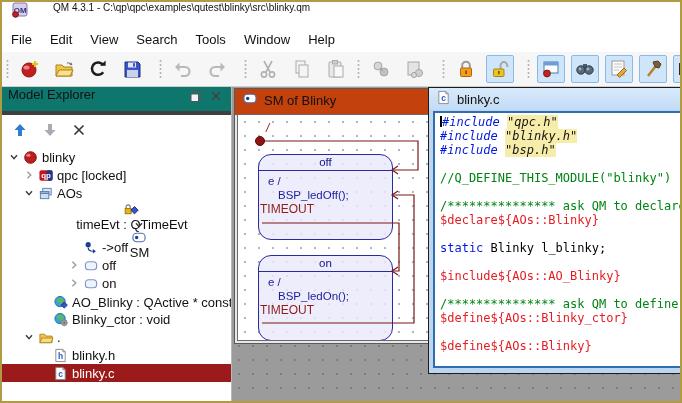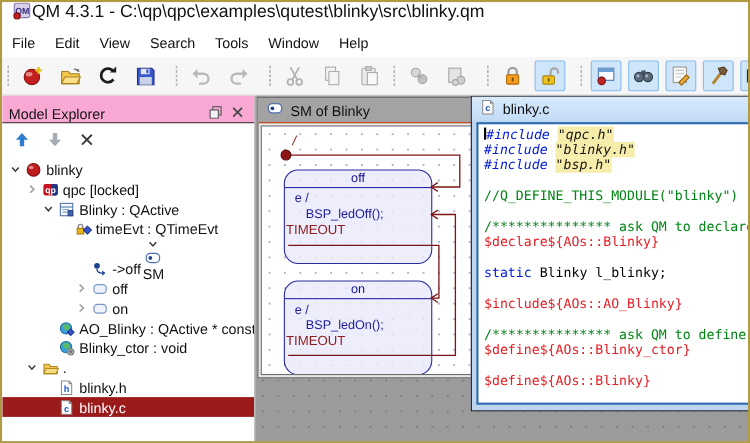--- a/index.html
+++ b/index.html
@@ -1,48 +1,48 @@
 <!DOCTYPE html>
 <html><head>
 <meta charset="utf-8">
 <style>
   html,body{margin:0;padding:0}
   body{width:682px;height:403px;box-sizing:border-box;border:2px solid #b09a42;overflow:hidden;
        background:#fff;font-family:"Liberation Sans",sans-serif;position:relative;font-size:13px;color:#111}
   .titlebar{height:28px;display:flex;align-items:flex-start;background:#fff;padding-left:9px}
-  .titlebar .ttl{margin-left:0;font-size:16px}
+  .titlebar .ttl{margin-left:24px;font-size:10px}
   .menubar{height:22px;display:flex;align-items:flex-start;background:#fff}
   .menu-item{padding:2px 9px;cursor:default}
   .toolbar{height:34px;background:#f6f6f6;border-bottom:1px solid #cfcfcf;display:flex;align-items:center}
   .tb-group{display:flex;align-items:center;position:relative;padding-left:11px;height:100%}
   .tb-group::before{content:"";position:absolute;left:4px;top:7px;bottom:7px;width:3px;
      background-image:radial-gradient(#b5b5b5 1px,transparent 1.1px);background-size:3px 4px}
   .tb-sep{width:1px;height:24px;background:#d2d2d2;margin:0 3px}
   .tb-btn{width:28px;height:28px;margin:0 3px;display:flex;align-items:center;justify-content:center;
      border:1px solid transparent;border-radius:2px;background:transparent;padding:0}
   .tb-btn.checked{background:#cfe6fa;border-color:#8abbe8}
   .main{display:flex;height:315px}
   
   .explorer{width:229px;min-width:229px;border-right:1px solid #b8b8b8;display:flex;flex-direction:column;background:#fff}
-  .dock-header{height:24px;background:#f9a8d4;border-bottom:1px solid #404040;display:flex;align-items:flex-end;padding:0 6px}
+  .dock-header{height:24px;background:#0f766e;border-bottom:4px solid #404040;display:flex;align-items:flex-start;padding:0 6px}
   .dock-title{flex:1;font-size:13px}
   .dock-btn{width:18px;height:18px;display:flex;align-items:center;justify-content:center;border:0;background:transparent;padding:0;margin-left:2px}
   .panel-tools{height:30px;display:flex;align-items:center;gap:14px;padding-left:10px}
   .pt-btn{border:0;background:transparent;padding:0;display:flex;align-items:center}
   .tree{flex:1;overflow:hidden;padding-top:3px}
   .trow{height:18px;display:flex;align-items:center;white-space:nowrap;cursor:default}
   .trow .lbl{margin-left:2px}
   .trow.selected{background:#9b1b1b;color:#fff}
   .arrow{width:14px;min-width:14px;display:inline-flex;justify-content:center}
   .ticon{width:19px;min-width:19px;display:inline-flex;justify-content:center}
   
   .mdi{flex:1;position:relative;overflow:hidden;background-color:#9b9b9b;
        background-image:radial-gradient(#7e7e7e 1px,transparent 1.2px);background-size:14px 14px}
   .sm-window{position:absolute;left:2px;top:1px;width:358px;height:254px;background:#e8e8e8;border:1px solid #5a5a5a;z-index:1}
-  .sm-title{height:22px;background:#a3a3a3;display:flex;align-items:center;padding:0 7px;border-bottom:1px solid #c2410c}
+  .sm-title{height:22px;background:#c2410c;display:flex;align-items:center;padding:0 7px;border-bottom:4px solid #c2410c}
   .sm-title .ttl{margin-left:6px}
   .sm-canvas{position:absolute;left:2px;top:25px;right:2px;bottom:2px;border:1px solid #6a6a6a;background-color:#fff;
        background-image:radial-gradient(#b3b3c3 1px,transparent 1.15px);background-size:14px 14px;overflow:hidden}
   .state{position:absolute;border:1.5px solid #2a2aa0;border-radius:13px;background:rgba(233,233,250,.82)}
   .state-title{height:15px;line-height:15px;text-align:center;font-size:11.5px;color:#14148c;border-bottom:1.5px solid #2a2aa0}
   .entry{font-size:11.5px;color:#1c1ca0;padding:4px 0 0 9px;line-height:13.5px}
   .entry .l2{padding-left:10px}
   .timeout{position:absolute;left:1px;top:47px;font-size:12px;color:#8e1c1c}
   .dg-svg{position:absolute;left:0;top:0;overflow:visible}
   
@@ -281,37 +281,36 @@
           </span>
           <span class="ticon">
             <svg width="16" height="15" viewBox="0 0 16 16">
               <rect x="1" y="2.5" width="14" height="11" rx="2" fill="#c41420"></rect>
               <rect x="8.5" y="2.5" width="6.5" height="11" rx="2" fill="#20388c"></rect>
               <text x="8" y="11" text-anchor="middle" font-size="8.5" font-weight="bold" fill="#fff" font-family="Liberation Sans,sans-serif">qp</text>
             </svg>
           </span>
           <span class="lbl">qpc [locked]</span>
         </div>
-        <div class="trow" style="padding-left: 35px;">
+        <div class="trow" style="padding-left: 20px;">
           <span class="arrow">
             <svg width="10" height="10" viewBox="0 0 10 10">
               <path d="M2 3.2L5 6.6 8 3.2" stroke="#3c3c3c" stroke-width="1.4" fill="none"></path>
             </svg>
           </span>
           <span class="ticon">
-            <svg width="15" height="15" viewBox="0 0 16 16">
-              <rect x="2" y="2" width="12" height="12" fill="#f4f8ff" stroke="#4a6fa8"></rect>
-              <path d="M2 5.5h12" stroke="#4a6fa8"></path>
-              <path d="M4 8h6M4 10.5h5" stroke="#8aa4c8"></path>
-              <rect x="9.5" y="9" width="4.5" height="5" fill="#3f62b0" stroke="#26427e"></rect>
-            </svg>
-          </span>
-          <span class="lbl">Blinky : QActive</span>
-        </div>
-        <div class="trow" style="padding-left: 50px;">
+            <svg width="16" height="15" viewBox="0 0 16 16">
+              <rect x="4.5" y="2.5" width="9" height="7" fill="#dbe7f6" stroke="#5d80ab"></rect>
+              <rect x="2" y="6" width="9" height="7.5" fill="#cfdff2" stroke="#5d80ab"></rect>
+              <rect x="2" y="6" width="9" height="2" fill="#9db9dc" stroke="#5d80ab"></rect>
+            </svg>
+          </span>
+          <span class="lbl">AOs</span>
+        </div>
+        <div class="trow" style="padding-left: 29px; flex-direction: column;">
           <span class="arrow"></span>
           <span class="ticon">
             <svg width="16" height="15" viewBox="0 0 16 16">
               <path d="M2.8 7V5.4a2.2 2.2 0 0 1 4.4 0V7" stroke="#8a8a8a" stroke-width="1.4" fill="none"></path>
               <rect x="1.8" y="7" width="6.4" height="5.5" fill="#e8b516" stroke="#9a7708"></rect>
               <rect x="9" y="6" width="5.5" height="5.5" transform="rotate(45 11.75 8.75)" fill="#3753c8" stroke="#1f3390"></rect>
             </svg>
           </span>
           <span class="lbl">timeEvt : QTimeEvt</span>
         </div>

